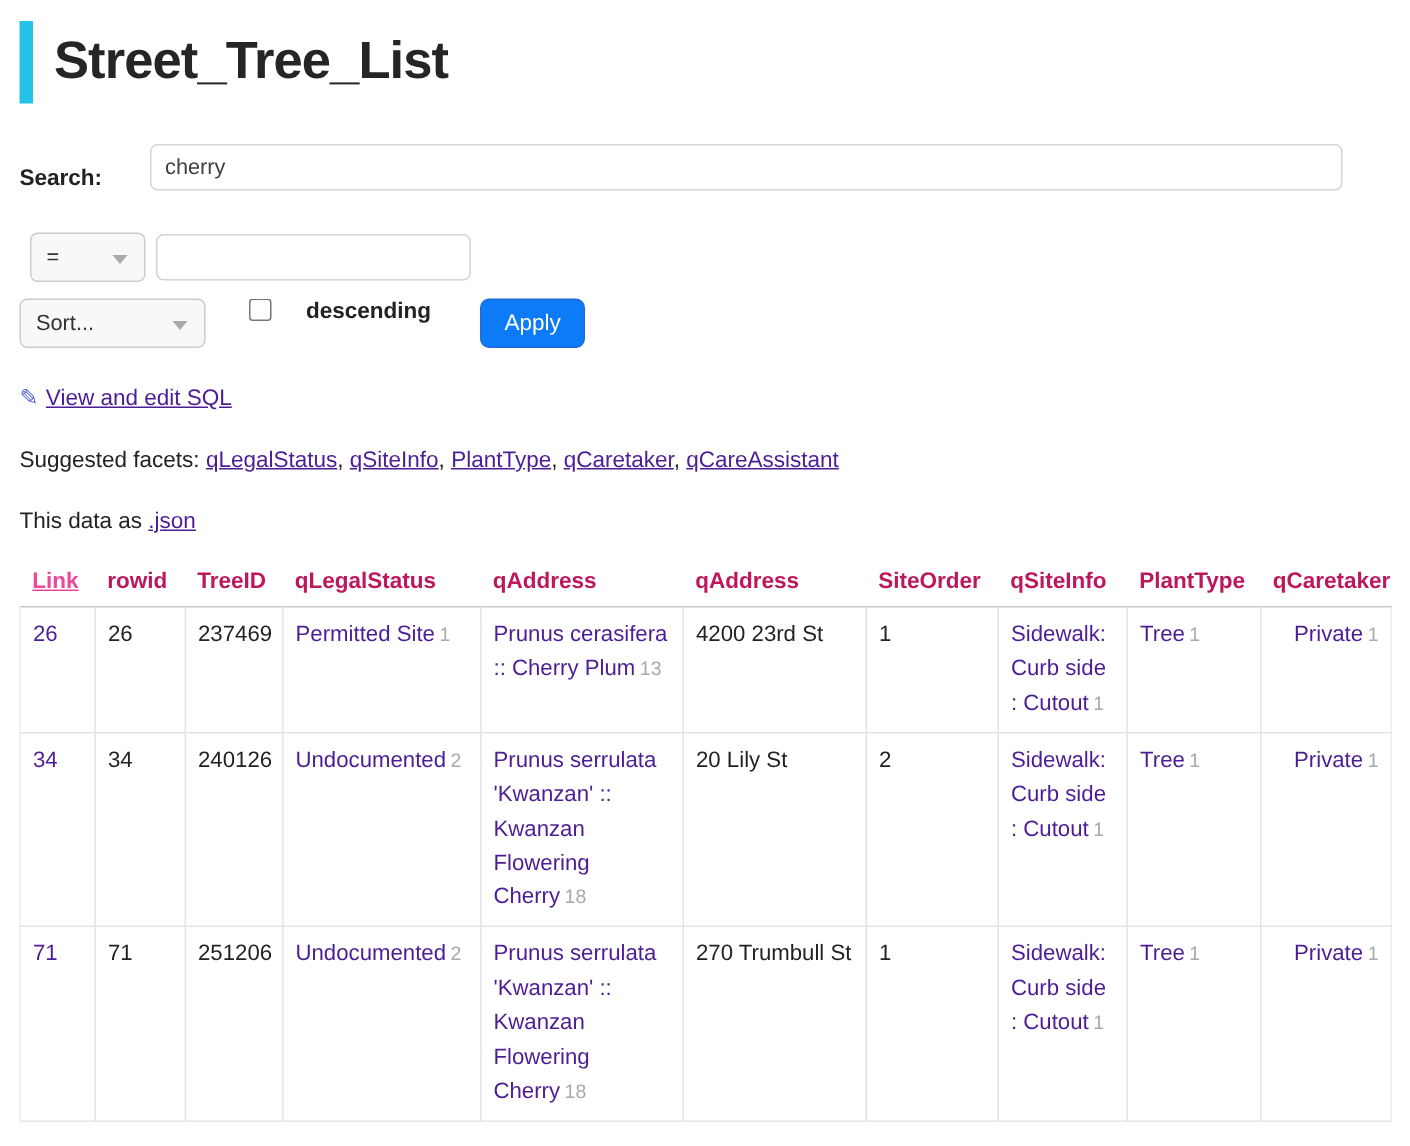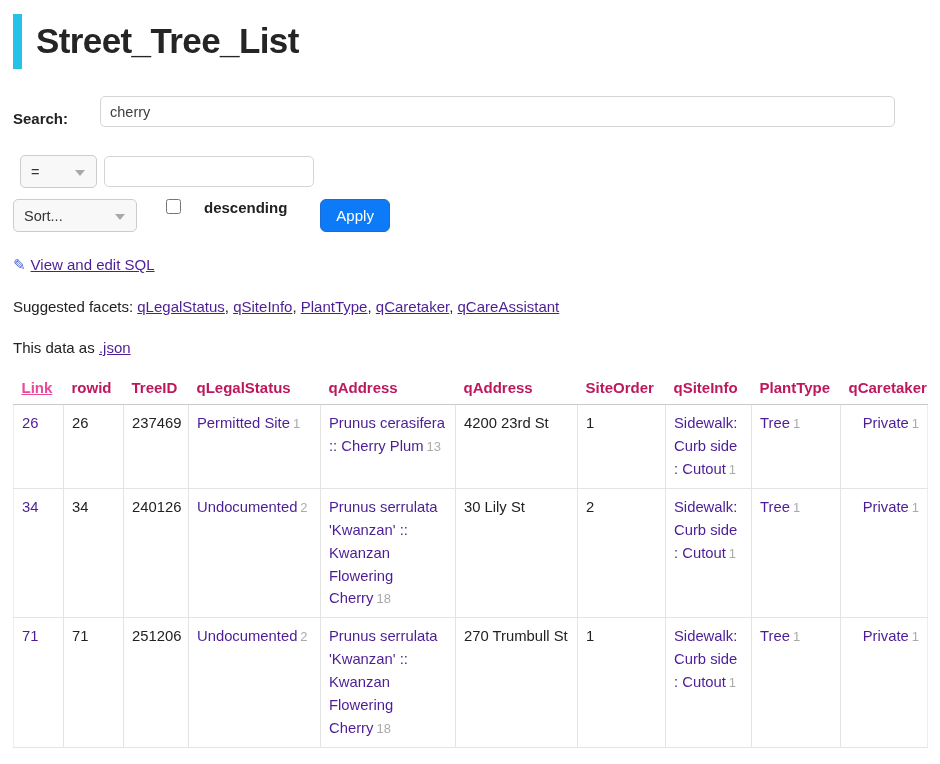--- a/index.html
+++ b/index.html
@@ -248,21 +248,21 @@
         <td><a href="#">Sidewalk: Curb side : Cutout</a><span class="count">1</span></td>
         <td><a href="#">Tree</a><span class="count">1</span></td>
         <td><a href="#">Private</a><span class="count">1</span></td>
       </tr>
       <tr>
         <td><a href="#">34</a></td>
         <td>34</td>
         <td>240126</td>
         <td><a href="#">Undocumented</a><span class="count">2</span></td>
         <td><a href="#">Prunus serrulata 'Kwanzan' :: Kwanzan Flowering Cherry</a><span class="count">18</span></td>
-        <td>30 Lily St</td>
+        <td>20 Lily St</td>
         <td>2</td>
         <td><a href="#">Sidewalk: Curb side : Cutout</a><span class="count">1</span></td>
         <td><a href="#">Tree</a><span class="count">1</span></td>
         <td><a href="#">Private</a><span class="count">1</span></td>
       </tr>
       <tr>
         <td><a href="#">71</a></td>
         <td>71</td>
         <td>251206</td>
         <td><a href="#">Undocumented</a><span class="count">2</span></td>

